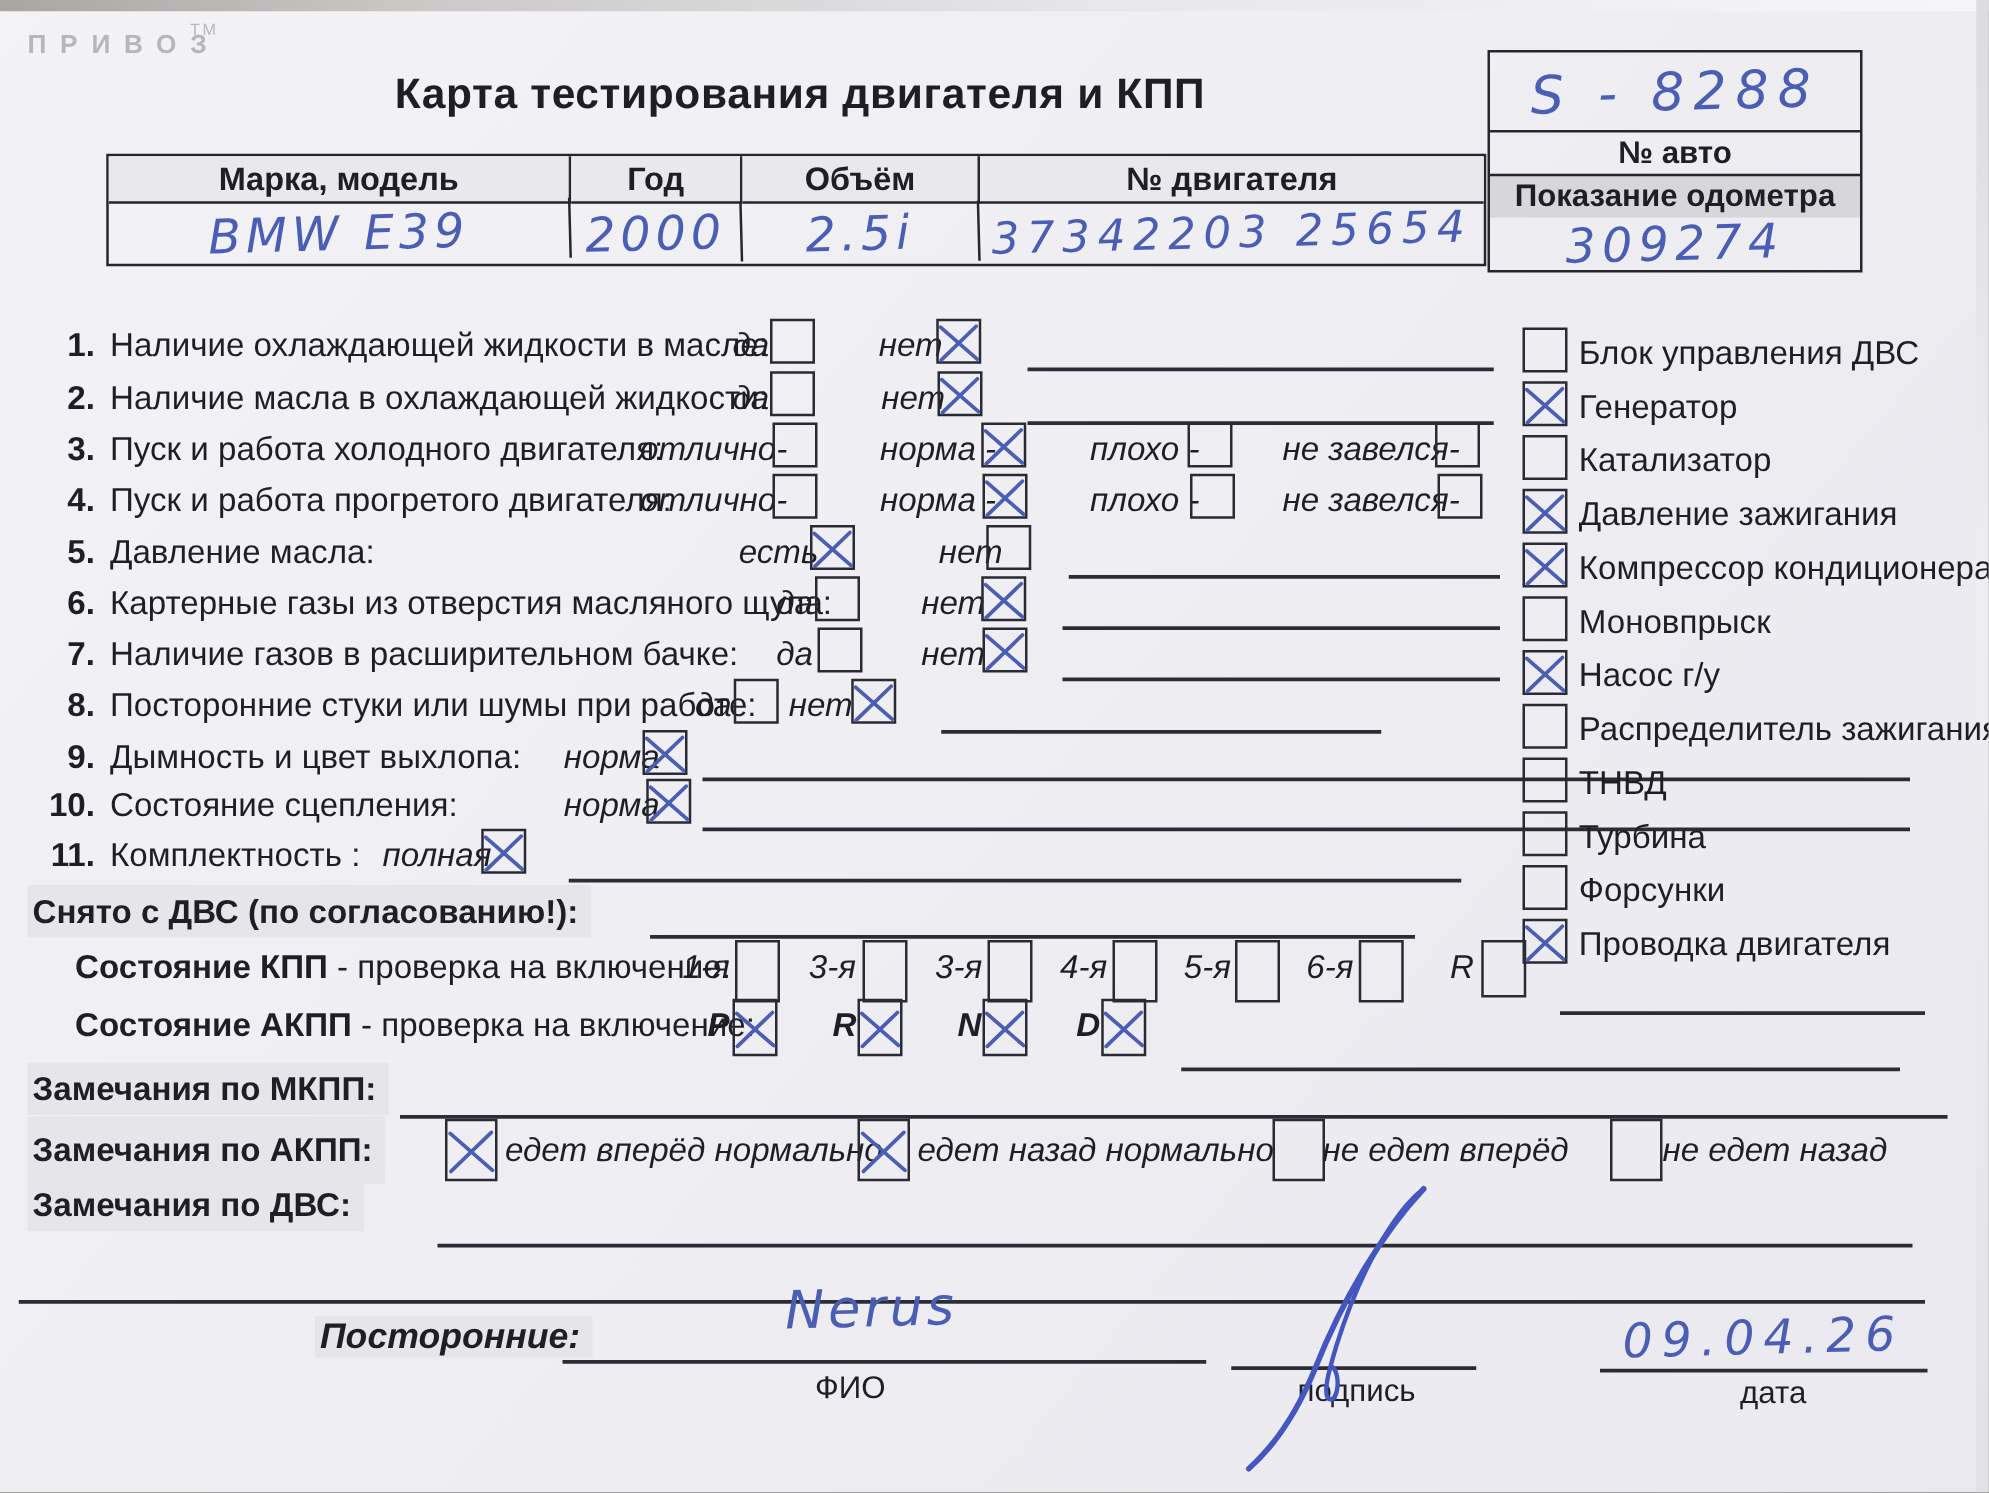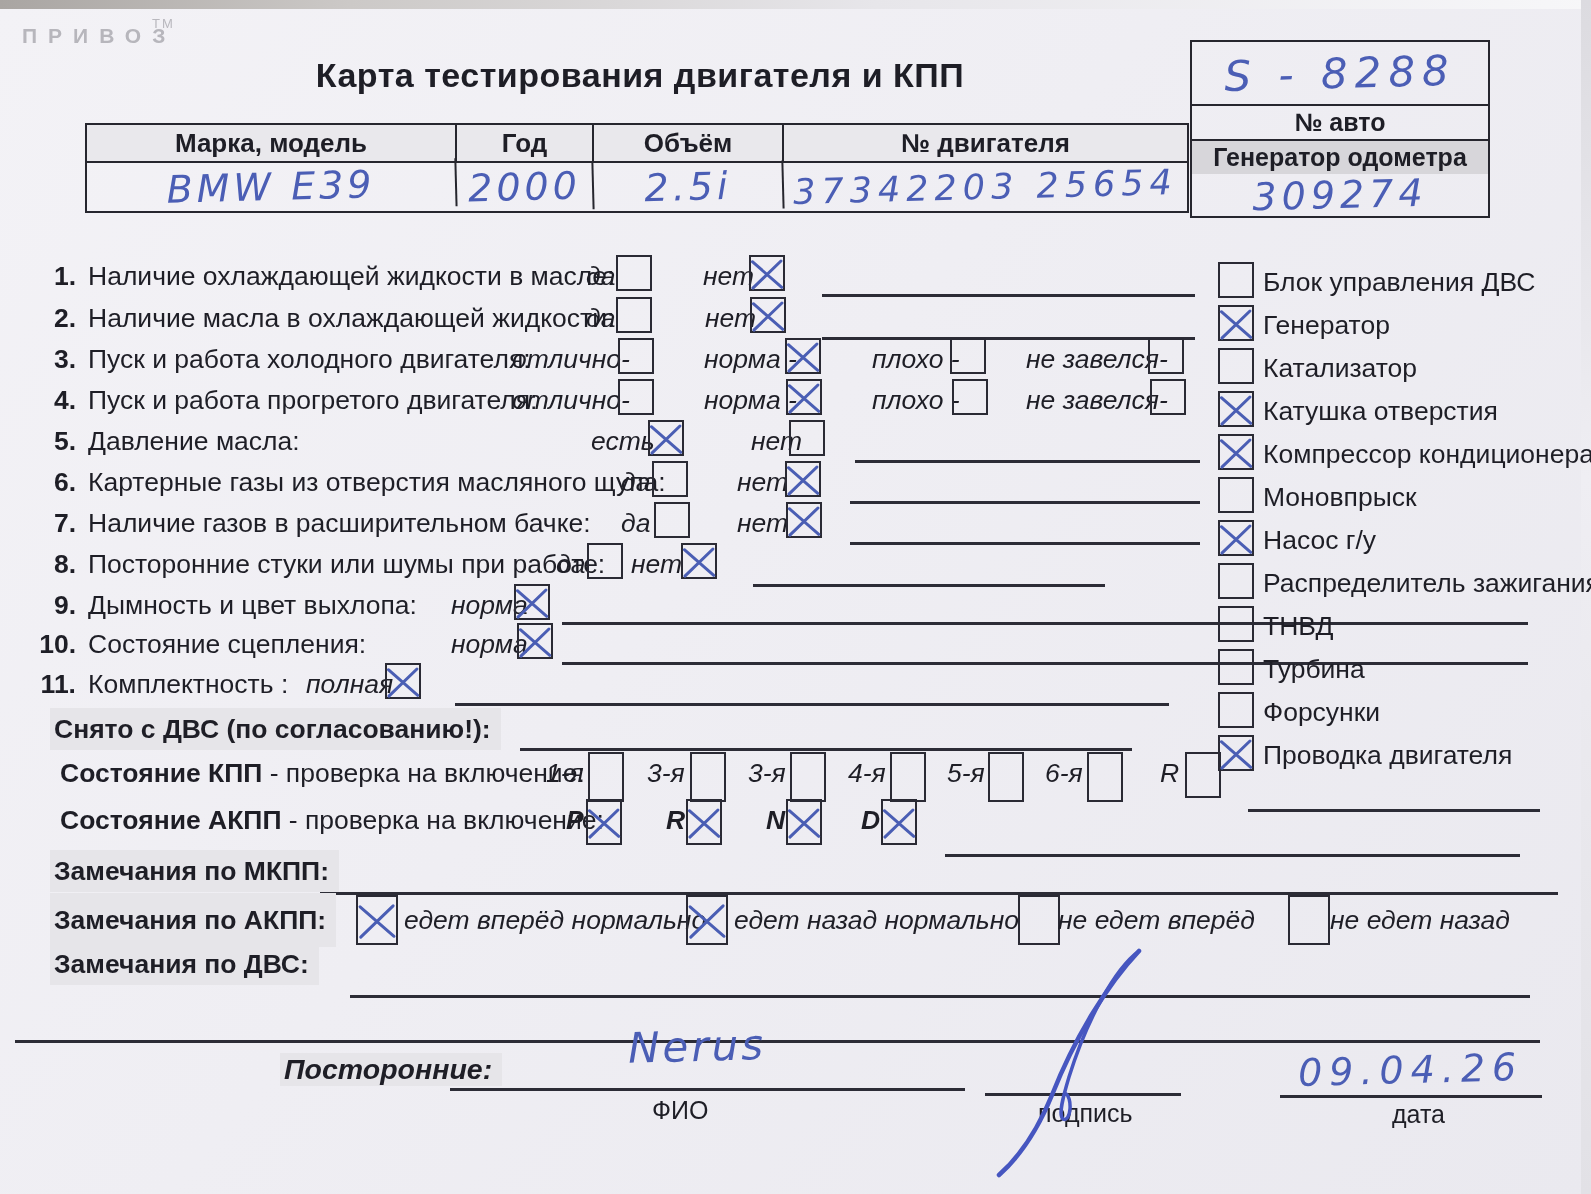--- a/index.html
+++ b/index.html
@@ -46,21 +46,21 @@
   .opt{font-style:italic;}
   .chk{position:absolute;top:4px;width:32px;height:32px;border:2.5px solid #2a2a34;}
   .chk.tall{height:46px;}
   .chk.mid{height:42px;}
   .chk.checked::before,.chk.checked::after{content:"";position:absolute;left:-5px;right:-5px;top:50%;
     height:3.2px;background:#4a5eb4;border-radius:2px;}
   .chk.checked::before{transform:rotate(41deg);}
   .chk.checked::after{transform:rotate(-44deg);}
   .ln{position:absolute;height:3px;background:#2c2c36;}
   .hl{background:#e6e5e9;padding:0 10px 0 4px;}
-  .bold-label{font-weight:bold;font-size:28.5px;margin-left:28px;}
+  .bold-label{font-weight:bold;font-size:28.5px;}
   .lbl2 b{font-weight:bold;}
   
   .kband{position:absolute;left:1235px;top:221px;width:306px;height:34px;background:#dddce1;
     display:flex;align-items:center;justify-content:center;}
   .kband span{font-weight:bold;font-size:26px;}
   .klbl{left:1263px;}
   
   .foot-lbl{position:absolute;font-size:25px;}
   .sig{position:absolute;left:955px;top:945px;}
 </style>
@@ -74,21 +74,21 @@
   <div class="logo">
     <span class="logo-tm">TM</span>
     <div class="logo-sub">ПРИВОЗ</div>
   </div>
 
   <div class="title">Карта тестирования двигателя  и КПП</div>
 
   <div class="vbox">
     <div class="vbox-val hw">S - 8288</div>
     <div class="vbox-lbl">№ авто</div>
-    <div class="vbox-lbl shaded">Генератор одометра</div>
+    <div class="vbox-lbl shaded">Показание одометра</div>
     <div class="vbox-odo hw">309274</div>
   </div>
 
   <div class="htable">
     <div class="hcell hhead">Марка, модель</div>
     <div class="hcell hhead">Год</div>
     <div class="hcell hhead">Объём</div>
     <div class="hcell hhead">№ двигателя</div>
     <div class="hcell hval hw">BMW E39</div>
     <div class="hcell hval hw">2000</div>
@@ -274,21 +274,21 @@
   <div class="crow" style="top:305px;height:40px">
     <span class="chk checked" style="left:1218px"></span>
     <span class="klbl" style="line-height:40px">Генератор</span>
   </div>
   <div class="crow" style="top:348px;height:40px">
     <span class="chk" style="left:1218px"></span>
     <span class="klbl" style="line-height:40px">Катализатор</span>
   </div>
   <div class="crow" style="top:391px;height:40px">
     <span class="chk checked" style="left:1218px"></span>
-    <span class="klbl" style="line-height:40px">Катушка отверстия</span>
+    <span class="klbl" style="line-height:40px">Давление зажигания</span>
   </div>
   <div class="crow" style="top:434px;height:40px">
     <span class="chk checked" style="left:1218px"></span>
     <span class="klbl" style="line-height:40px">Компрессор кондиционера</span>
   </div>
   <div class="crow" style="top:477px;height:40px">
     <span class="chk" style="left:1218px"></span>
     <span class="klbl" style="line-height:40px">Моновпрыск</span>
   </div>
   <div class="crow" style="top:520px;height:40px">

